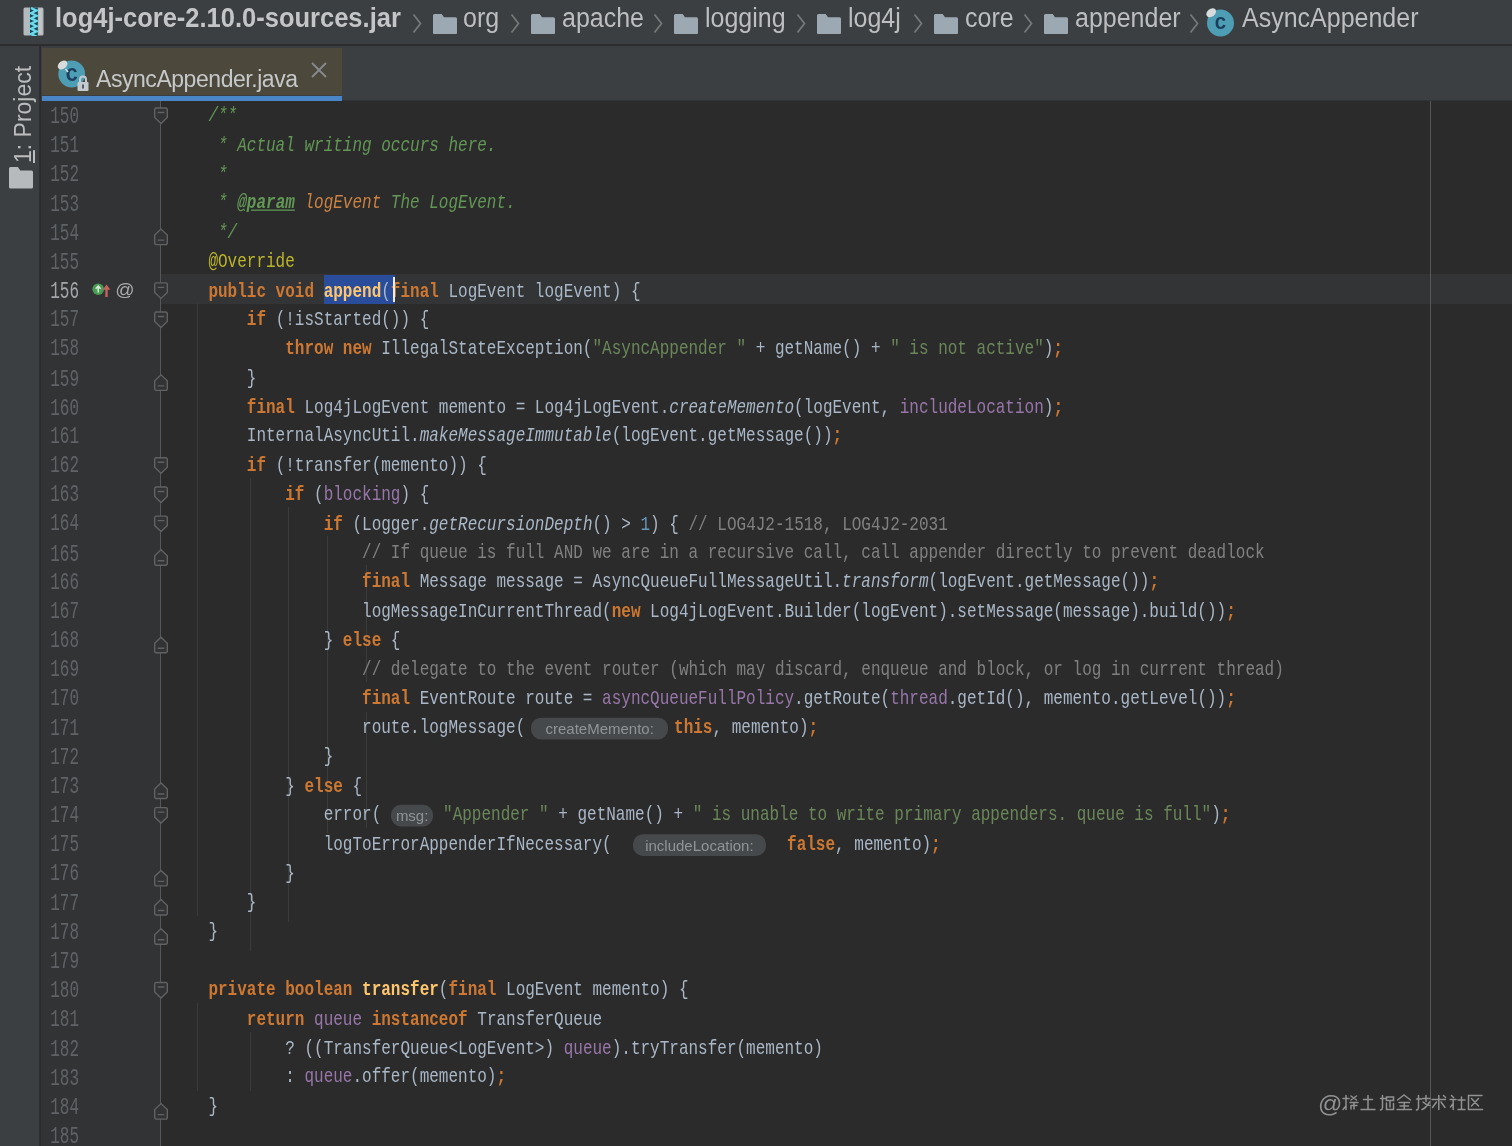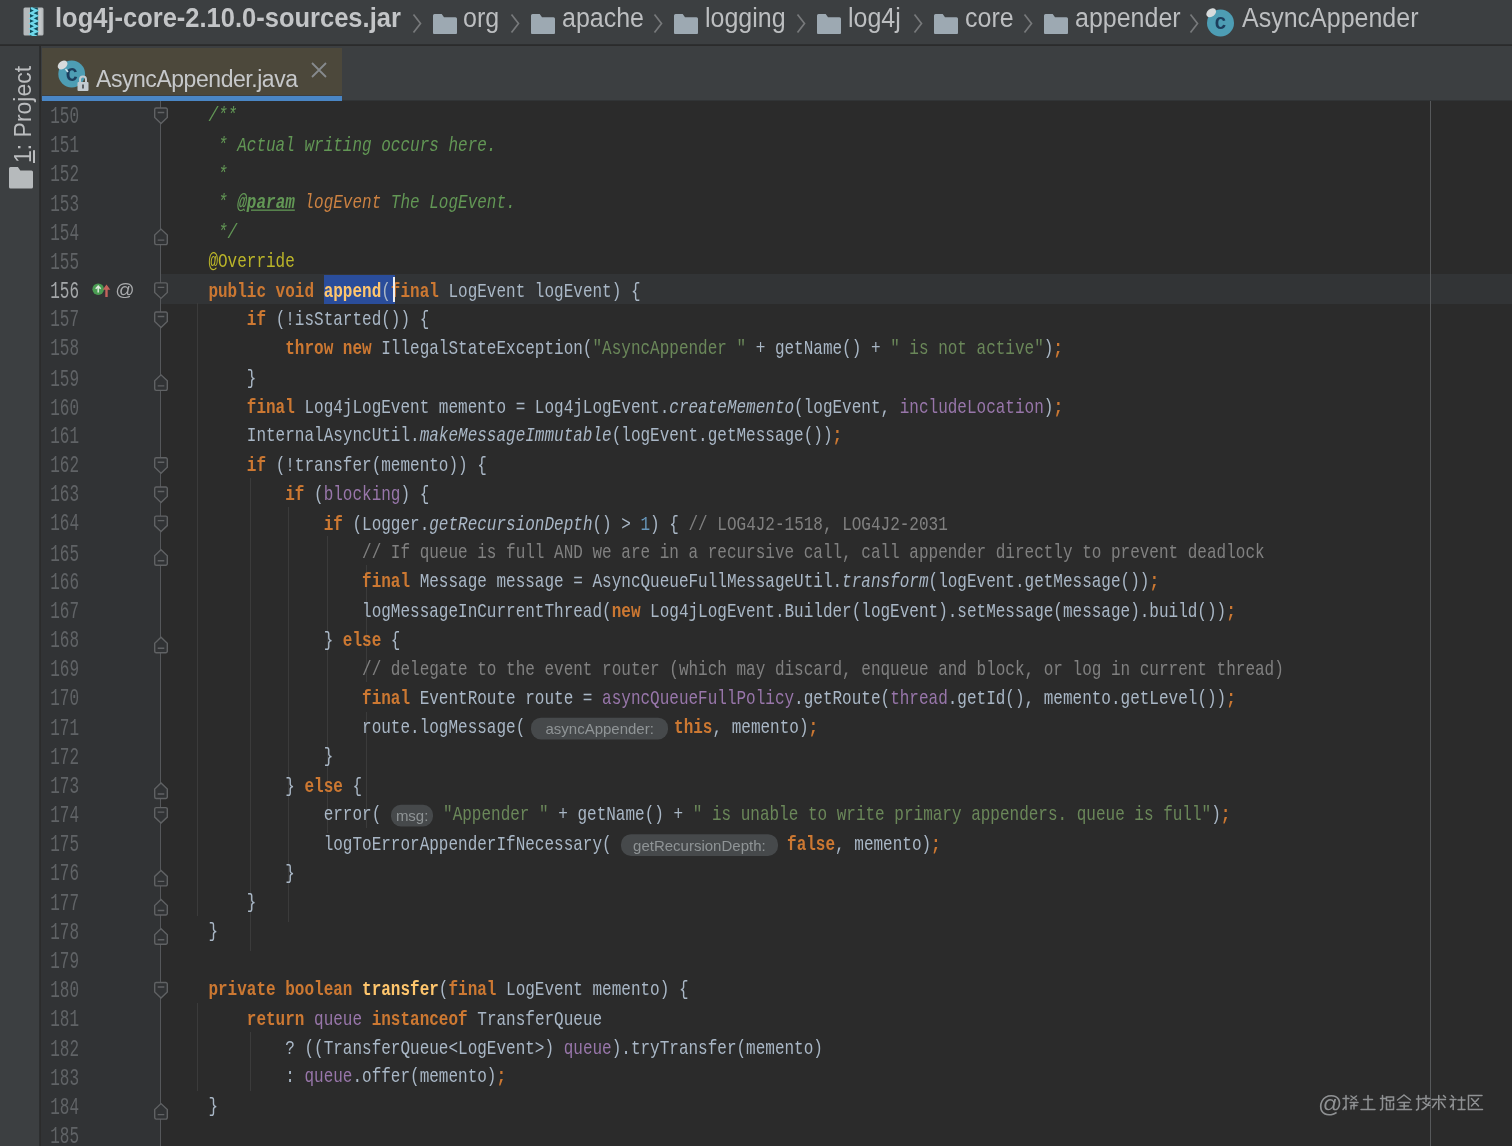--- a/index.html
+++ b/index.html
@@ -249,25 +249,25 @@
         InternalAsyncUtil.<span class="i">makeMessageImmutable</span>(logEvent.getMessage())<span class="k">;</span>
         <span class="k">if </span>(!transfer(memento)) {
             <span class="k">if </span>(<span class="f">blocking</span>) {
                 <span class="k">if </span>(Logger.<span class="i">getRecursionDepth</span>() &gt; <span class="n">1</span>) { <span class="c">// LOG4J2-1518, LOG4J2-2031</span>
                     <span class="c">// If queue is full AND we are in a recursive call, call appender directly to prevent deadlock</span>
                     <span class="k">final </span>Message message = AsyncQueueFullMessageUtil.<span class="i">transform</span>(logEvent.getMessage())<span class="k">;</span>
                     logMessageInCurrentThread(<span class="k">new </span>Log4jLogEvent.Builder(logEvent).setMessage(message).build())<span class="k">;</span>
                 } <span class="k">else </span>{
                     <span class="c">// delegate to the event router (which may discard, enqueue and block, or log in current thread)</span>
                     <span class="k">final </span>EventRoute route = <span class="f">asyncQueueFullPolicy</span>.getRoute(<span class="f">thread</span>.getId(), memento.getLevel())<span class="k">;</span>
-                    route.logMessage(<span class="gap" style="width:148.8px"><span class="pill" style="padding:0 14px"><b>asyncAppender:</b></span></span><span class="k">this</span>, memento)<span class="k">;</span>
+                    route.logMessage(<span class="gap" style="width:148.8px"><span class="pill" style="padding:0 14px"><b>createMemento:</b></span></span><span class="k">this</span>, memento)<span class="k">;</span>
                 }
             } <span class="k">else </span>{
                 error(<span class="gap" style="width:61.8px"><span class="pill" style="padding:0 5px"><b>msg:</b></span></span><span class="s">"Appender "</span> + getName() + <span class="s">" is unable to write primary appenders. queue is full"</span>)<span class="k">;</span>
-                logToErrorAppenderIfNecessary(<span class="gap" style="width:175.4px"><span class="pill" style="padding:0 12px"><b>getRecursionDepth:</b></span></span><span class="k">false</span>, memento)<span class="k">;</span>
+                logToErrorAppenderIfNecessary(<span class="gap" style="width:175.4px"><span class="pill" style="padding:0 12px"><b>includeLocation:</b></span></span><span class="k">false</span>, memento)<span class="k">;</span>
             }
         }
     }
 
     <span class="k">private boolean </span><span class="m">transfer</span>(<span class="k">final </span>LogEvent memento) {
         <span class="k">return </span><span class="f">queue</span> <span class="k">instanceof </span>TransferQueue
             ? ((TransferQueue&lt;LogEvent&gt;) <span class="f">queue</span>).tryTransfer(memento)
             : <span class="f">queue</span>.offer(memento)<span class="k">;</span>
     }
 </pre>

